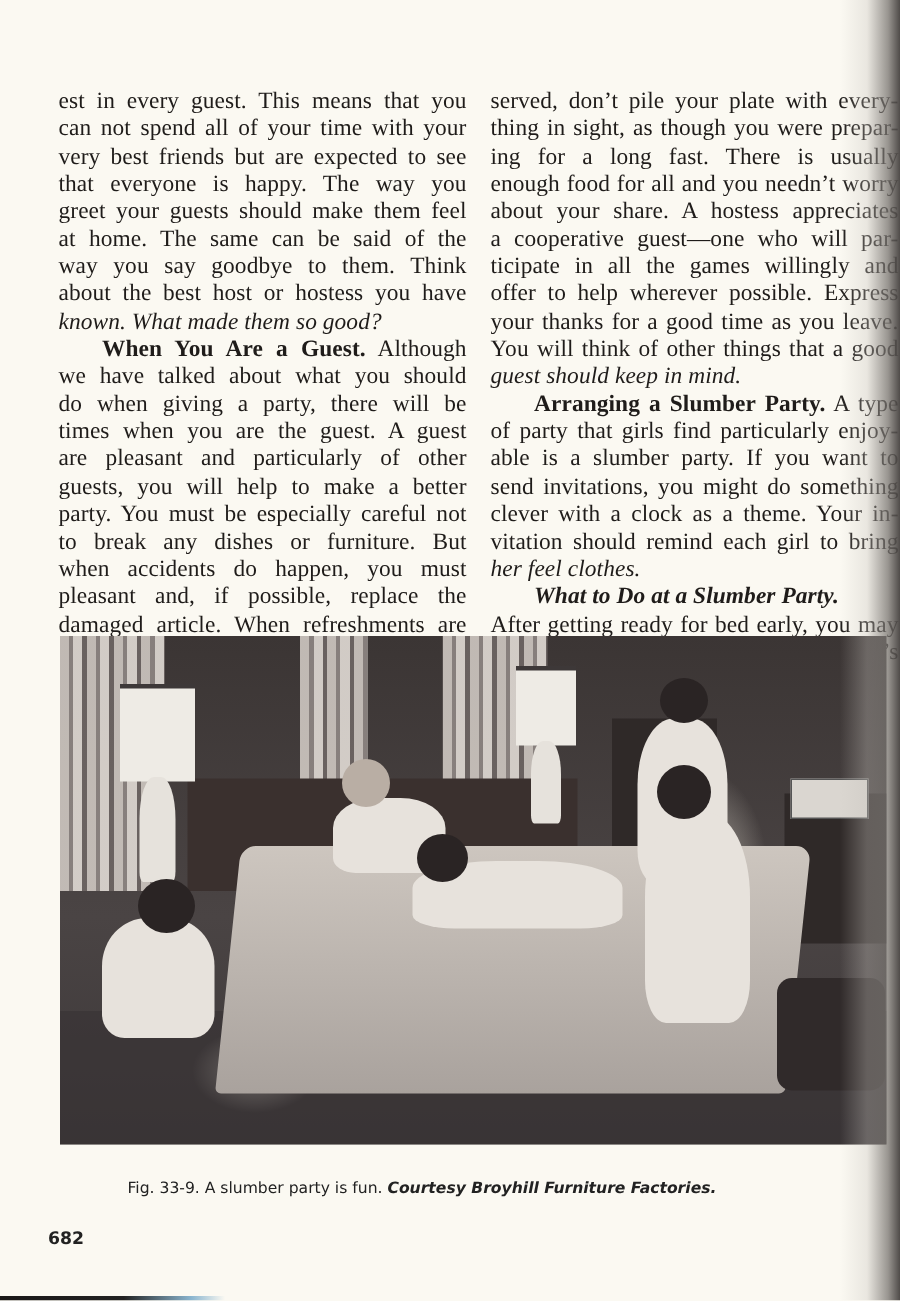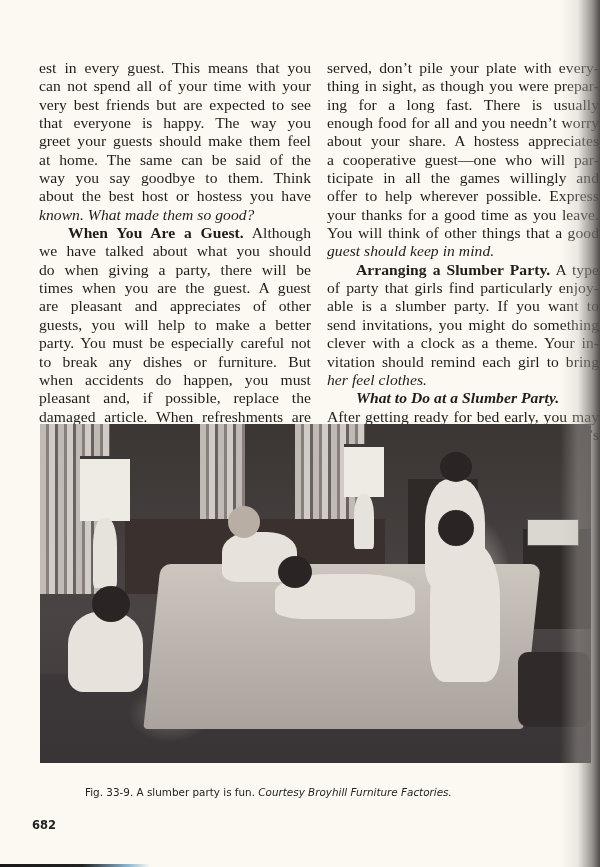--- a/index.html
+++ b/index.html
@@ -57,21 +57,21 @@
     .photo .hair.blonde { background: #b9aea4; }
     .photo .floor { position: absolute; left: 0; top: 250px; width: 551px; height: 89px; background: rgba(55,50,52,0.6); }
     .photo .case { position: absolute; background: #302a2a; border-radius: 10px; }
     .photo .phonograph { position: absolute; background: #dad6d0; border: 1px solid #555; }
     .caption {
       position: absolute; left: 85px; top: 786px; width: 480px;
       font-family: "DejaVu Sans", "Liberation Sans", sans-serif;
       font-size: 10.4px; color: #222;
       white-space: nowrap;
     }
-    .caption em { font-style: italic; }
+    .caption em { font-style: italic; font-weight: bold; }
     .page-number {
       position: absolute; left: 32px; top: 818px;
       font-family: "DejaVu Sans", "Liberation Sans", sans-serif;
       font-size: 11.5px; font-weight: bold; color: #222;
     }
     .bottom-bar {
       position: absolute; left: 0; top: 864px; width: 150px; height: 3px;
       background: linear-gradient(to right, #1a1818 0%, #222 55%, #8ab5cf 85%, rgba(138,181,207,0) 100%);
     }
   </style>
@@ -88,21 +88,21 @@
   <span class="line">greet your guests should make them feel</span>
   <span class="line">at home. The same can be said of the</span>
   <span class="line">way you say goodbye to them. Think</span>
   <span class="line">about the best host or hostess you have</span>
   <span class="line last">known. What made them so good?</span>
 
   <span class="line indent"><b class="head">When You Are a Guest.</b> <span>Although</span></span>
   <span class="line">we have talked about what you should</span>
   <span class="line">do when giving a party, there will be</span>
   <span class="line">times when you are the guest. A guest</span>
-  <span class="line">are pleasant and appreciates of other</span>
+  <span class="line">are pleasant and particularly of other</span>
   <span class="line">guests, you will help to make a better</span>
   <span class="line">party. You must be especially careful not</span>
   <span class="line">to break any dishes or furniture. But</span>
   <span class="line">when accidents do happen, you must</span>
   <span class="line">pleasant and, if possible, replace the</span>
   <span class="line">damaged article. When refreshments are</span>
 </div>
 
 <div class="col col-right">
   <span class="line">served, don’t pile your plate with every-</span>

